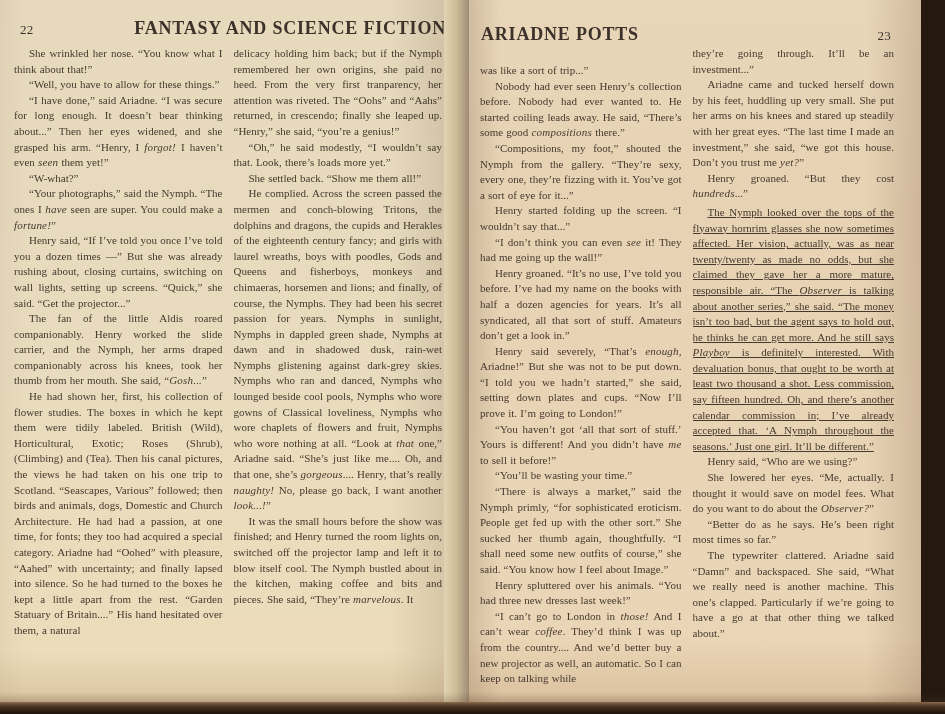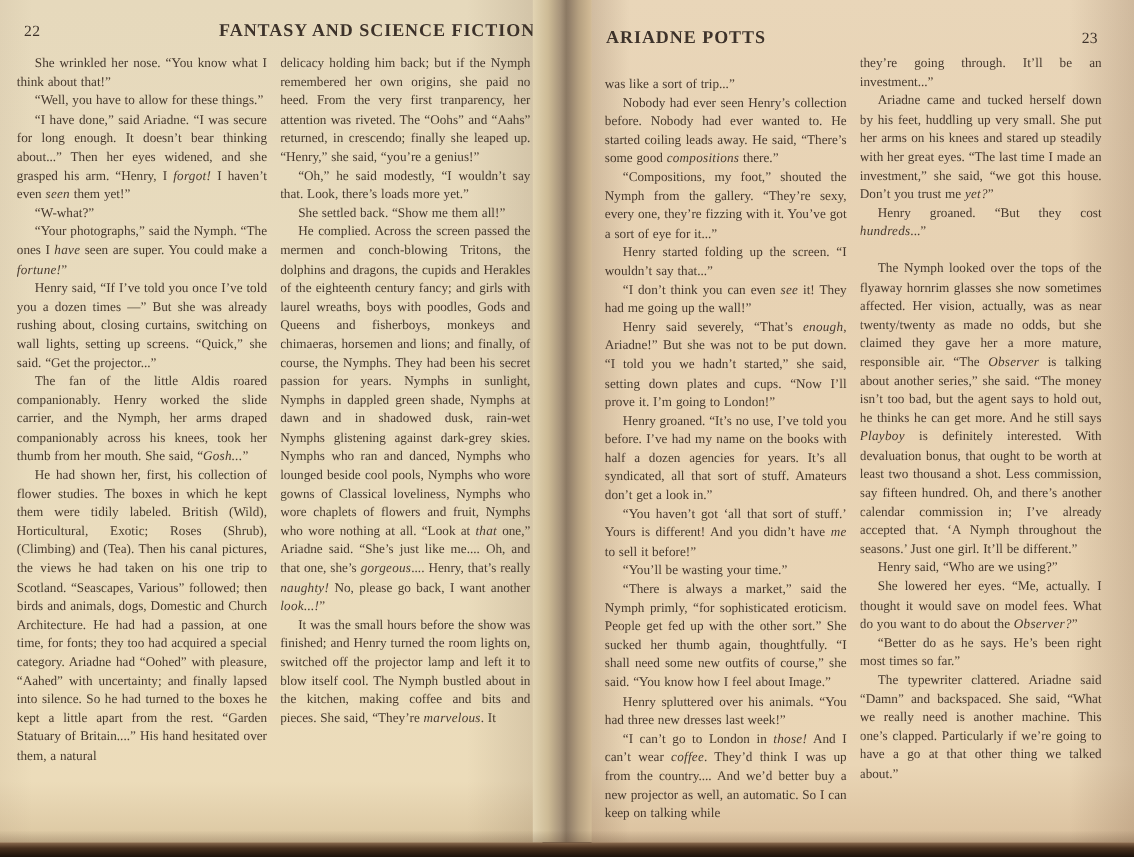--- a/index.html
+++ b/index.html
@@ -11,21 +11,21 @@
   .book{position:relative;width:945px;height:714px;background:#241810;}
 
   .page{position:absolute;top:0;height:708px;}
   .left-page{
     left:0;width:452px;
     background:
       linear-gradient(90deg, rgba(90,60,40,0.05) 0%, rgba(0,0,0,0) 6%, rgba(0,0,0,0) 86%, rgba(70,45,25,0.14) 100%),
       linear-gradient(180deg,#e6d9bc 0%,#e9dcbe 55%,#ecdcba 92%,#d9c49e 100%);
   }
   .right-page{
-    left:493px;width:452px;
+    left:469px;width:452px;
     background:
       linear-gradient(90deg, rgba(80,50,30,0.16) 0%, rgba(0,0,0,0) 7%, rgba(0,0,0,0) 88%, rgba(90,55,35,0.18) 100%),
       linear-gradient(180deg,#e9d6b9 0%,#e7d2b3 30%,#ead6b6 90%,#d9bf9c 100%);
   }
   .gutter{
     position:absolute;left:444px;top:0;width:58px;height:702px;
     background:linear-gradient(90deg,
       #e2d4b3 0%, #cdbb96 22%, #a6937a 40%, #8c7a64 48%,
       #93806a 52%, #b5a080 66%, #d2bb96 84%, #e5d0ad 100%);
   }
@@ -35,39 +35,39 @@
   }
   .page-bottom-shadow{
     position:absolute;left:0;bottom:12px;width:945px;height:10px;
     background:linear-gradient(180deg,rgba(0,0,0,0) 0%,rgba(80,55,35,0.25) 100%);
   }
 
   .page-header{display:flex;align-items:baseline;color:#3d322a;}
   .left-page .page-header{padding:18px 6px 0 20px;}
   .right-page .page-header{padding:24px 30px 0 12px;}
   .page-num{font-size:13px;letter-spacing:0.3px;}
-  .running-head{font-size:15px;letter-spacing:0.8px;font-weight:bold;}
+  .running-head{font-size:18px;letter-spacing:0.8px;font-weight:bold;}
   .left-page .running-head{margin-left:auto;}
   .right-page .running-head{margin-right:auto;}
   .right-page .page-num{margin-left:auto;}
 
   .columns{position:absolute;left:14px;right:10px;top:46px;bottom:22px;display:flex;gap:11px;}
   .right-page .columns{left:11px;right:27px;}
   .col{flex:1;overflow:hidden;}
   .col-offset{padding-top:17px;}
 
   p.para{
     margin:0;
     font-size:11px;line-height:15.6px;
     text-align:justify;text-indent:15px;
     color:#46392e;
     word-spacing:0.4px;
   }
   p.para.noindent{text-indent:0;}
-  p.para.spacebefore{margin-top:15px;}
+  p.para.spacebefore{margin-top:3px;text-decoration:underline;}
   p.para i{letter-spacing:0.2px;}
 </style>
 </head>
 <body>
 
 <div class="book">
 
   <div class="page left-page">
     <div class="page-header">
       <span class="page-num">22</span>
@@ -101,22 +101,22 @@
       <span class="running-head">ARIADNE POTTS</span>
       <span class="page-num">23</span>
     </div>
     <div class="columns">
       <div class="col col-offset">
           <p class="para noindent">was like a sort of trip...”</p>
           <p class="para">Nobody had ever seen Henry’s collection before. Nobody had ever wanted to. He started coiling leads away. He said, “There’s some good <i>compositions</i> there.”</p>
           <p class="para">“Compositions, my foot,” shouted the Nymph from the gallery. “They’re sexy, every one, they’re fizzing with it. You’ve got a sort of eye for it...”</p>
           <p class="para">Henry started folding up the screen. “I wouldn’t say that...”</p>
           <p class="para">“I don’t think you can even <i>see</i> it! They had me going up the wall!”</p>
+          <p class="para">Henry groaned. “It’s no use, I’ve told you before. I’ve had my name on the books with half a dozen agencies for years. It’s all syndicated, all that sort of stuff. Amateurs don’t get a look in.”</p>
           <p class="para">Henry said severely, “That’s <i>enough</i>, Ariadne!” But she was not to be put down. “I told you we hadn’t started,” she said, setting down plates and cups. “Now I’ll prove it. I’m going to London!”</p>
-          <p class="para">Henry groaned. “It’s no use, I’ve told you before. I’ve had my name on the books with half a dozen agencies for years. It’s all syndicated, all that sort of stuff. Amateurs don’t get a look in.”</p>
           <p class="para">“You haven’t got ‘all that sort of stuff.’ Yours is different! And you didn’t have <i>me</i> to sell it before!”</p>
           <p class="para">“You’ll be wasting your time.”</p>
           <p class="para">“There is always a market,” said the Nymph primly, “for sophisticated eroticism. People get fed up with the other sort.” She sucked her thumb again, thoughtfully. “I shall need some new outfits of course,” she said. “You know how I feel about Image.”</p>
           <p class="para">Henry spluttered over his animals. “You had three new dresses last week!”</p>
           <p class="para">“I can’t go to London in <i>those!</i> And I can’t wear <i>coffee</i>. They’d think I was up from the country.... And we’d better buy a new projector as well, an automatic. So I can keep on talking while</p>
         </div>
       <div class="col">
           <p class="para noindent">they’re going through. It’ll be an investment...”</p>
           <p class="para">Ariadne came and tucked herself down by his feet, huddling up very small. She put her arms on his knees and stared up steadily with her great eyes. “The last time I made an investment,” she said, “we got this house. Don’t you trust me <i>yet?</i>”</p>
           <p class="para">Henry groaned. “But they cost <i>hundreds</i>...”</p>

